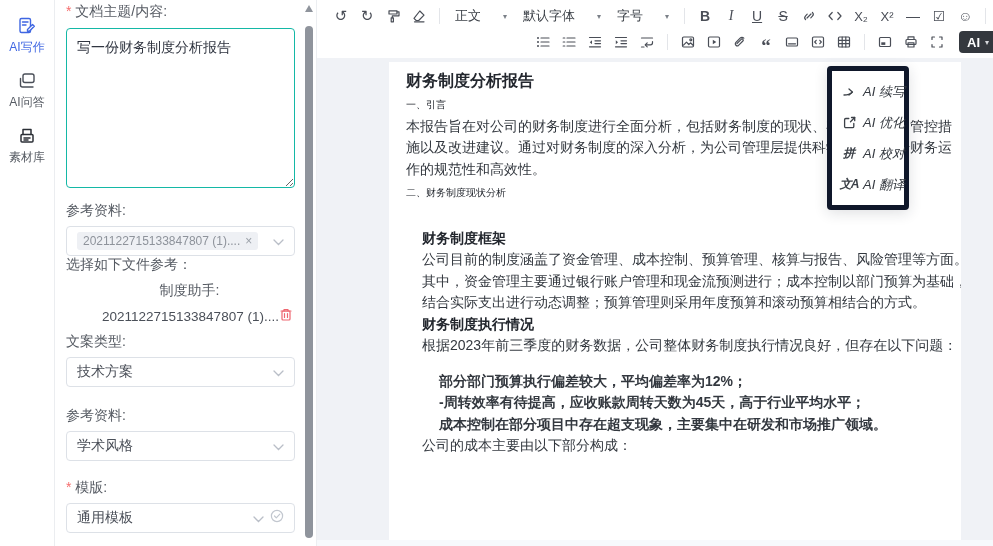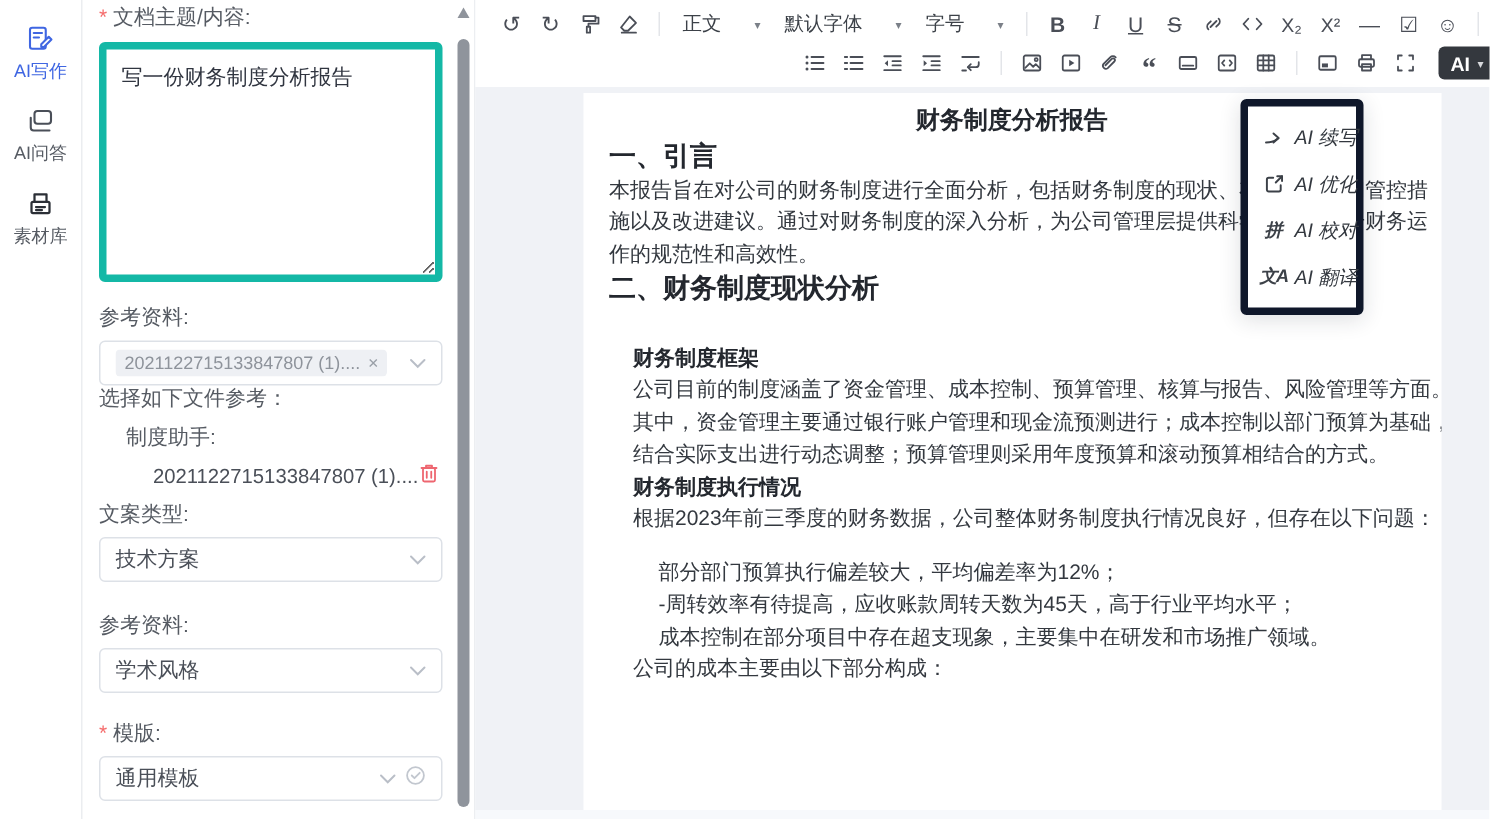--- a/index.html
+++ b/index.html
@@ -16,31 +16,31 @@
   .nav-item .lbl { font-size:12px; color:#565b63; }
   .nav-item.active .lbl { color:#3f66e2; }
   .nav-item svg { display:block; }
 
   
   .panel { position:absolute; left:56px; top:0; width:247px; height:546px;
            background:#fff; padding:3px 8px 0 10px; }
   .f-label { font-size:14px; color:#565b63; }
   .req::before { content:"* "; color:#f56c6c; }
   .topic-area { margin-top:7px; width:229px; height:160px; resize:vertical;
-                border:5px solid #14b8a6; border-radius:4px; padding:8px 10px;
+                border:1px solid #14b8a6; border-radius:4px; padding:8px 10px;
                 font-size:14px; color:#303540; font-family:inherit; line-height:20px; }
   .sel { display:flex; align-items:center; width:229px; height:30px;
          border:1px solid #dde1e7; border-radius:4px; padding:0 10px;
          background:#fff; cursor:pointer; }
   .sel .val { flex:1; font-size:14px; color:#4a4f58; white-space:nowrap; overflow:hidden; }
   .tag { display:inline-flex; align-items:center; gap:5px; background:#eef0f4;
          border-radius:3px; padding:2px 6px; font-size:12px; color:#8e939b; max-width:185px; }
   .tag .x { color:#9aa0a8; font-size:12px; cursor:pointer; }
   .chev { flex:none; margin-left:6px; }
-  .file-group { margin-top:8px; padding-left:18px; font-size:14px; color:#565b63; }
+  .file-group { margin-top:8px; padding-left:18px; font-size:14px; color:#565b63;text-align:center; }
   .file-row { margin-top:7px; padding-left:36px; display:flex; align-items:center;
               font-size:13.5px; color:#4a4f58; }
   .file-row .name { flex:1; white-space:nowrap; overflow:hidden; }
   .trash { flex:none; cursor:pointer; margin-right:2px; }
 
   
   .p-scroll { position:absolute; left:303px; top:0; width:13px; height:546px; background:#fff; z-index:6; }
   .p-scroll .up { position:absolute; top:5px; left:2px; width:0; height:0;
                   border-left:4.5px solid transparent; border-right:4.5px solid transparent;
                   border-bottom:7px solid #8f949c; }
@@ -73,26 +73,26 @@
             border-radius:4px; height:22px; padding:0 8px; font-size:13px; font-weight:bold;
             margin-left:8px; cursor:pointer; flex:none; }
   .ai-btn .caret { color:#d7d9dd; }
 
   .canvas { position:absolute; top:58px; left:0; right:0; bottom:6px; background:#f0f2f6; }
   .page { position:absolute; left:72px; top:4px; width:572px; bottom:0;
           background:#fff; padding:8px 18px 0 17px; overflow:hidden; }
   .hscroll { position:absolute; left:0; right:0; bottom:0; height:6px; background:#f7f9fc; }
 
   
-  .d-h1 { font-size:16px; font-weight:bold; color:#23272e; line-height:22px; white-space:nowrap;text-align:center; }
-  .d-h2 { font-size:18px; font-weight:bold; color:#23272e; line-height:21.5px; margin-top:2px; white-space:nowrap; }
+  .d-h1 { font-size:16px; font-weight:bold; color:#23272e; line-height:22px; white-space:nowrap; }
+  .d-h2 { font-size:10px; font-weight:normal; color:#23272e; line-height:21.5px; margin-top:2px; white-space:nowrap; }
   .d-h3 { font-size:14px; font-weight:bold; color:#23272e; line-height:21.5px; white-space:nowrap; }
   .d-line { font-size:14px; color:#33383f; line-height:21.5px; white-space:nowrap; }
   .ind1 { padding-left:16px; }
-  .ind2 { padding-left:33px; }
+  .ind2 { padding-left:33px;font-weight:bold; }
 
   
   .ai-menu { position:absolute; left:827px; top:66px; width:82px; background:#fff;
              border:5px solid #0f172a; border-radius:4px; padding:5px 0;
              box-shadow:0 3px 14px rgba(30,35,50,.14); z-index:50;font-style:italic; }
   .ai-menu .mi { display:flex; align-items:center; gap:6px; height:31px; padding:0 9px;
                  font-size:13px; color:#33383f; cursor:pointer; white-space:nowrap; }
   .mi .ic { width:16px; height:16px; display:flex; align-items:center; justify-content:center;
             color:#3c4148; flex:none; font-size:12px; }
   .mi .ic svg { stroke:currentColor; fill:none; stroke-width:1.3; stroke-linecap:round; stroke-linejoin:round; }

